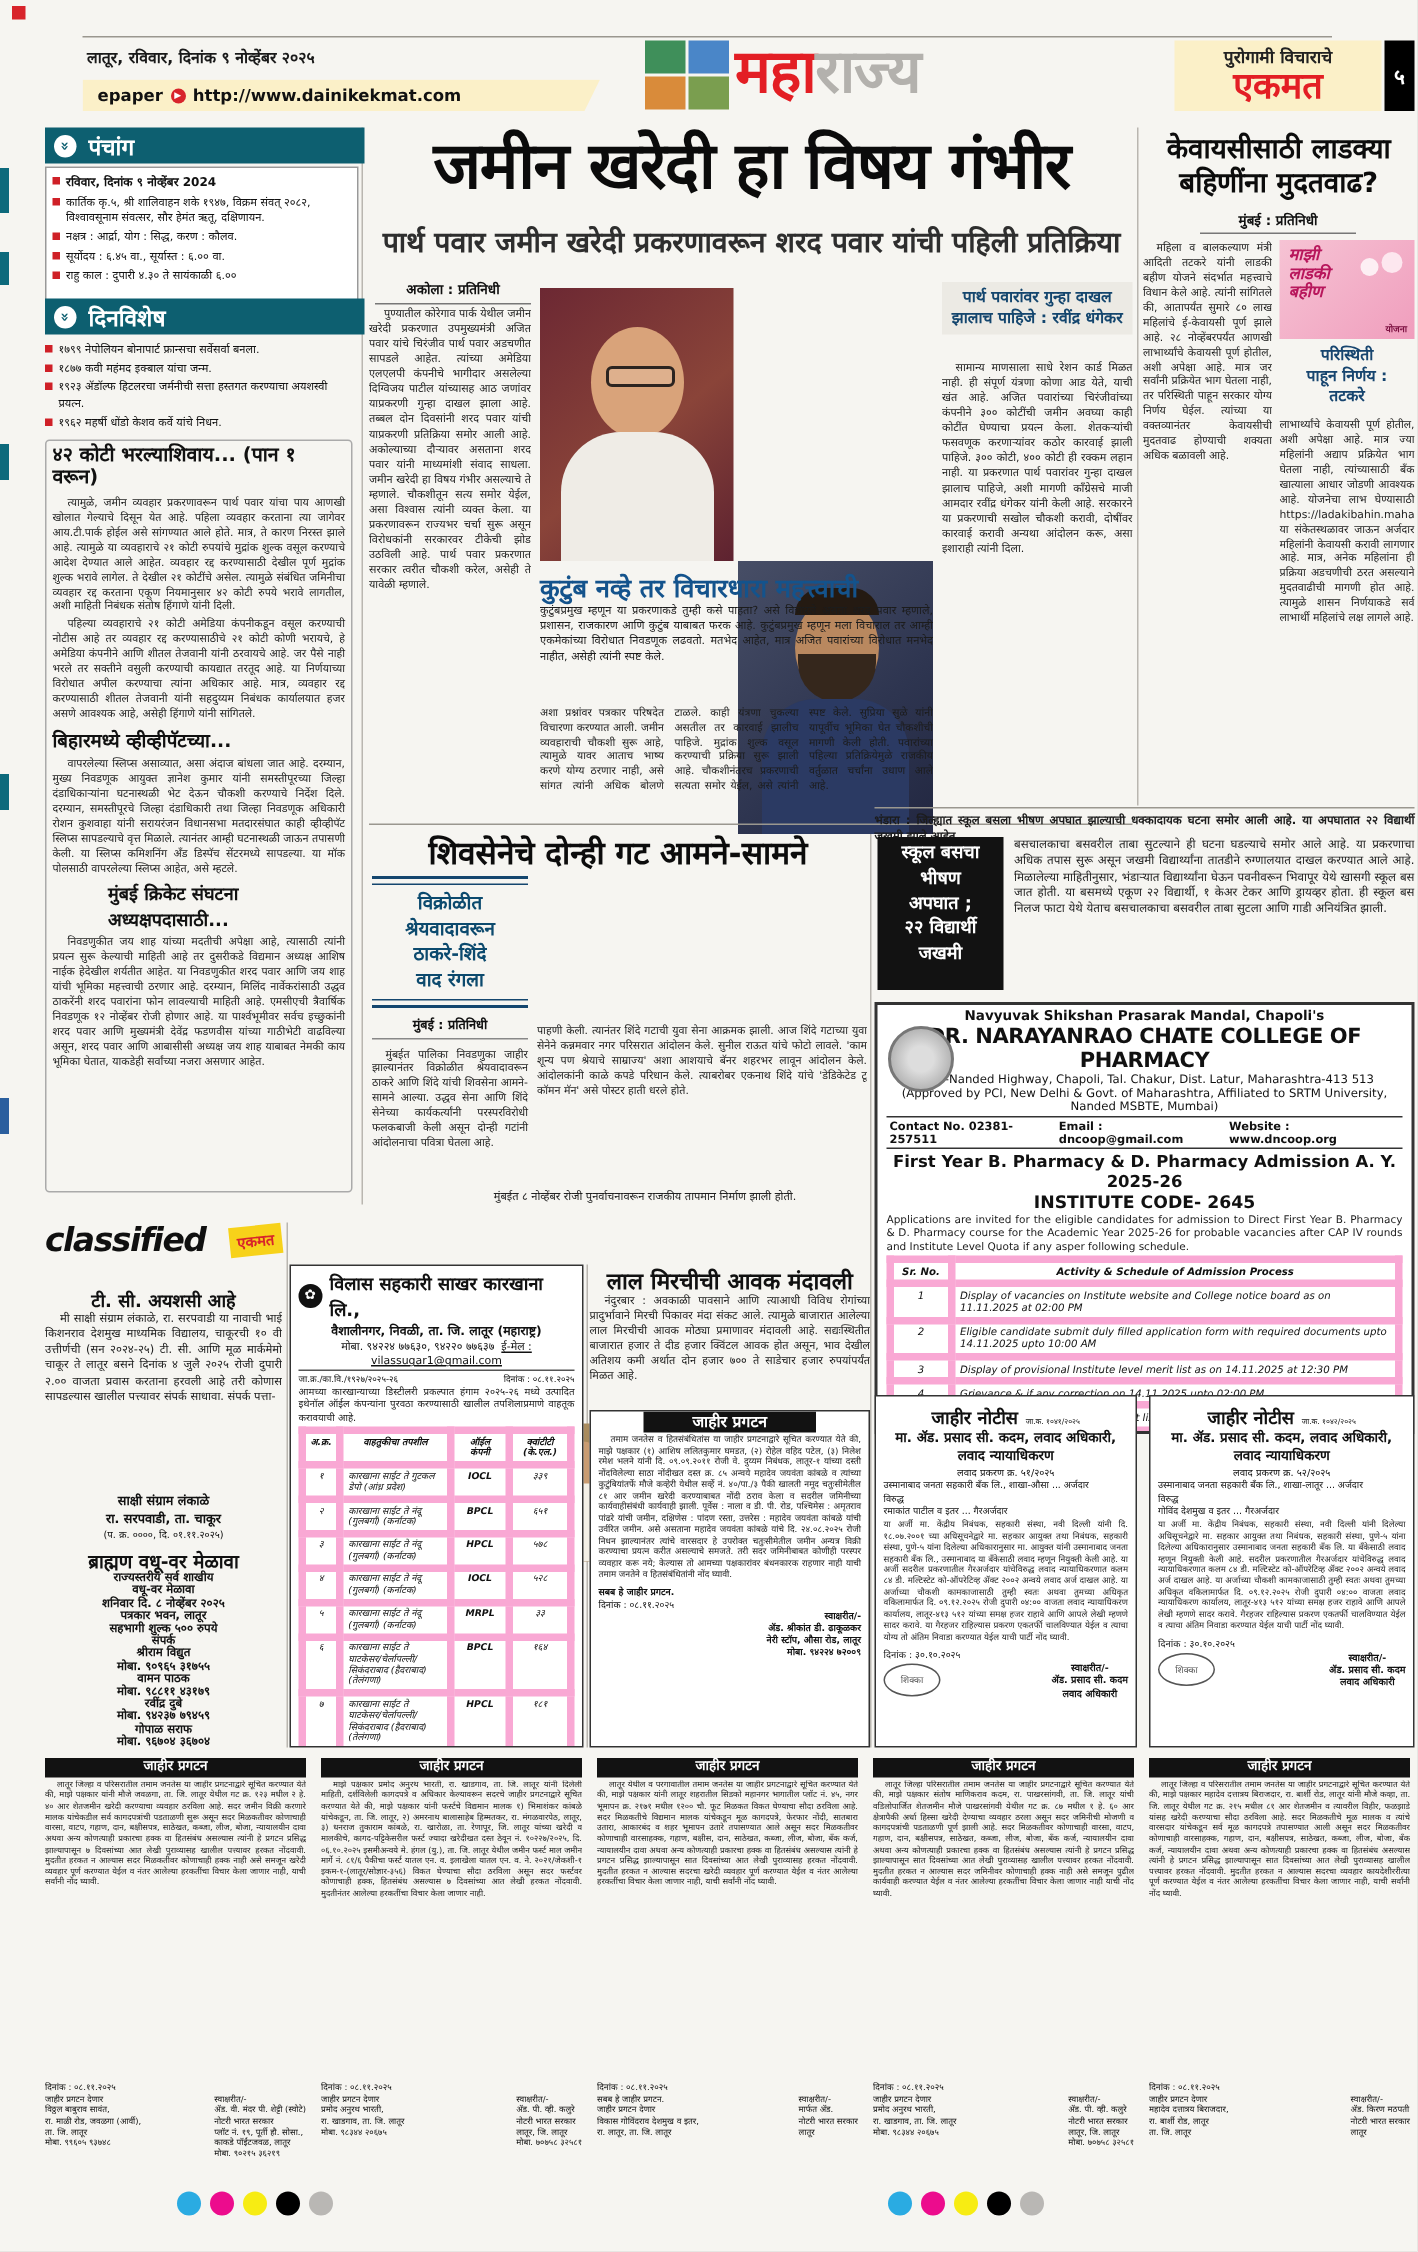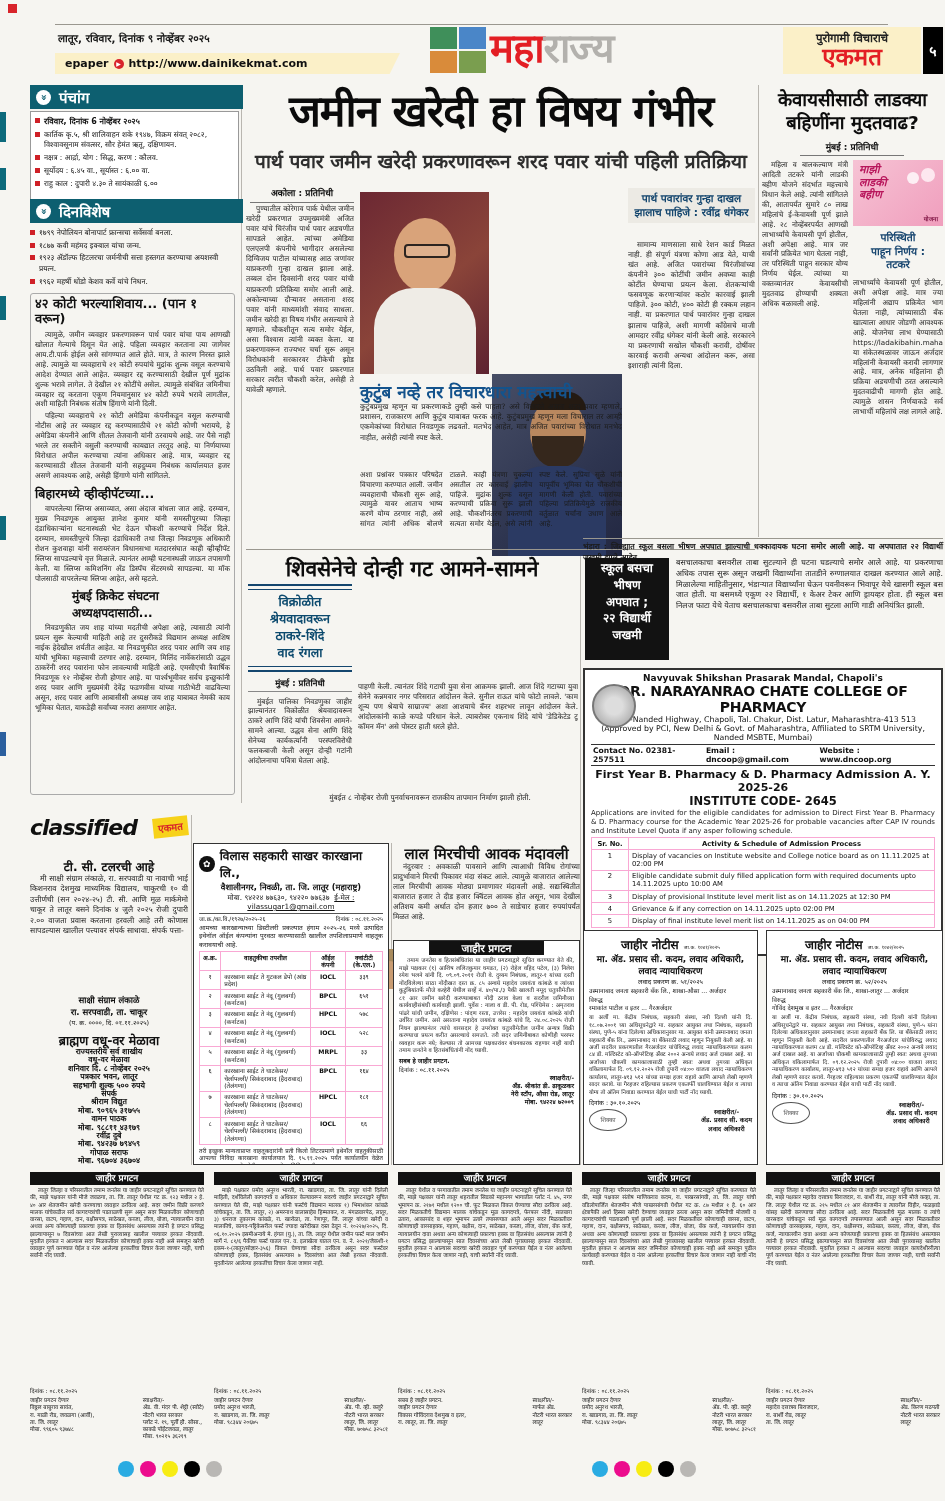--- a/index.html
+++ b/index.html
@@ -12,21 +12,21 @@
   .teal-head{background:#0d5f70;color:#fff;display:flex;align-items:center;gap:8px;padding-left:6px;}
   .teal-head .circ{width:15px;height:15px;border-radius:50%;background:#fff;color:#0d5f70;display:flex;align-items:center;justify-content:center;font-weight:bold;font-size:10px;}
   .circ span{display:inline-block;transform:rotate(-90deg);}
   .bullet-row{display:flex;gap:4px;font-size:7.4px;line-height:1.45;margin-bottom:2px;}
   .bullet{flex:0 0 5px;width:5px;height:5px;background:#cf2027;margin-top:2px;}
   .vr{background:#b9b6b0;width:1px;}
   .hr{background:#9a978f;height:1px;}
   .box{border:1.5px solid #333;background:#fff;}
   .blackbar{background:#121212;color:#fff;font-weight:bold;text-align:center;}
   table{border-collapse:collapse;width:100%;}
-  td,th{border:1px solid #f9a8d4;padding:1.5px 3px;vertical-align:top;}
+  td,th{border:5px solid #f9a8d4;padding:1.5px 3px;vertical-align:top;font-style:italic;}
   .photo{overflow:hidden;position:relative;}
   .head-sh{position:absolute;border-radius:50%;}
   .stamp{border:1.2px solid #555;border-radius:50%;display:flex;align-items:center;justify-content:center;color:#555;}
 </style>
 </head>
 <body>
 
 <div id="page">
 
   <div class="abs" style="left:8px;top:4px;width:9px;height:9px;background:#d8242b;"></div>
@@ -68,21 +68,21 @@
 
   <div class="abs teal-head" style="left:30px;top:85px;width:207px;height:24px;">
     <span class="circ">
         <span>«</span>
       </span>
     <span class="b" style="font-size:15px;">पंचांग</span>
   </div>
   <div class="abs" style="left:30px;top:111px;width:199px;height:84px;border:1px solid #999;padding:4px;background:#fff;">
     <div class="bullet-row">
         <span class="bullet"></span>
-        <span class="b" style="font-size:8px;">रविवार, दिनांक 6 नोव्हेंबर २०२५</span>
+        <span class="b" style="font-size:8px;">रविवार, दिनांक ९ नोव्हेंबर 2024</span>
       </div>
     <div class="bullet-row">
         <span class="bullet"></span>
         <span>कार्तिक कृ.५, श्री शालिवाहन शके १९४७, विक्रम संवत् २०८२, विश्वावसूनाम संवत्सर, सौर हेमंत ऋतू, दक्षिणायन.</span>
       </div>
     <div class="bullet-row">
         <span class="bullet"></span>
         <span>नक्षत्र : आर्द्रा, योग : सिद्ध, करण : कौलव.</span>
       </div>
     <div class="bullet-row">
@@ -282,21 +282,21 @@
       <div class="pre b c" style="font-size:6.4px;line-height:1.3;">स्वाक्षरीत/-
 ॲड. प्रसाद सी. कदम
 लवाद अधिकारी</div>
     </div>
   </div>
 
   <div class="abs" style="left:30px;top:815px;width:158px;height:38px;">
     <span style="font-size:22px;font-weight:900;font-style:italic;color:#101010;letter-spacing:-1px;">classified</span>
     <span style="position:absolute;right:0;top:2px;background:#f7d21a;color:#d8242b;font-weight:900;font-size:10px;padding:3px 5px;transform:rotate(-6deg);display:inline-block;">एकमत</span>
   </div>
-  <div class="abs c b" style="left:30px;top:858px;width:158px;font-size:12px;">टी. सी. टलरची आहे</div>
+  <div class="abs c b" style="left:30px;top:858px;width:158px;font-size:12px;">टी. सी. अयशसी आहे</div>
   <div class="abs jt" style="left:30px;top:874px;width:158px;height:118px;font-size:7.6px;overflow:hidden;text-indent:10px;">मी साक्षी संग्राम लंकाळे, रा. सरपवाडी या नावाची भाई किशनराव देशमुख माध्यमिक विद्यालय, चाकूरची १० वी उत्तीर्णची (सन २०२४-२५) टी. सी. आणि मूळ मार्कमेमो चाकूर ते लातूर बसने दिनांक ४ जुलै २०२५ रोजी दुपारी २.०० वाजता प्रवास करताना हरवली आहे तरी कोणास सापडल्यास खालील पत्त्यावर संपर्क साधावा. संपर्क पत्ता-</div>
   <div class="abs c b" style="left:30px;top:994px;width:158px;font-size:8.5px;">साक्षी संग्राम लंकाळे</div>
   <div class="abs c b" style="left:30px;top:1006px;width:158px;font-size:8.5px;">रा. सरपवाडी, ता. चाकूर</div>
   <div class="abs c" style="left:30px;top:1018px;width:158px;font-size:6.5px;">(प. क्र. ००००, दि. ०१.११.२०२५)</div>
   <div class="abs c b" style="left:30px;top:1032px;width:158px;font-size:12.5px;">ब्राह्मण वधू-वर मेळावा</div>
   <div class="abs c pre" style="left:30px;top:1048px;width:158px;font-size:7.8px;line-height:1.08;font-weight:bold;">राज्यस्तरीय सर्व शाखीय
 वधू-वर मेळावा
 शनिवार दि. ८ नोव्हेंबर २०२५
 पत्रकार भवन, लातूर
 सहभागी शुल्क ५०० रुपये

